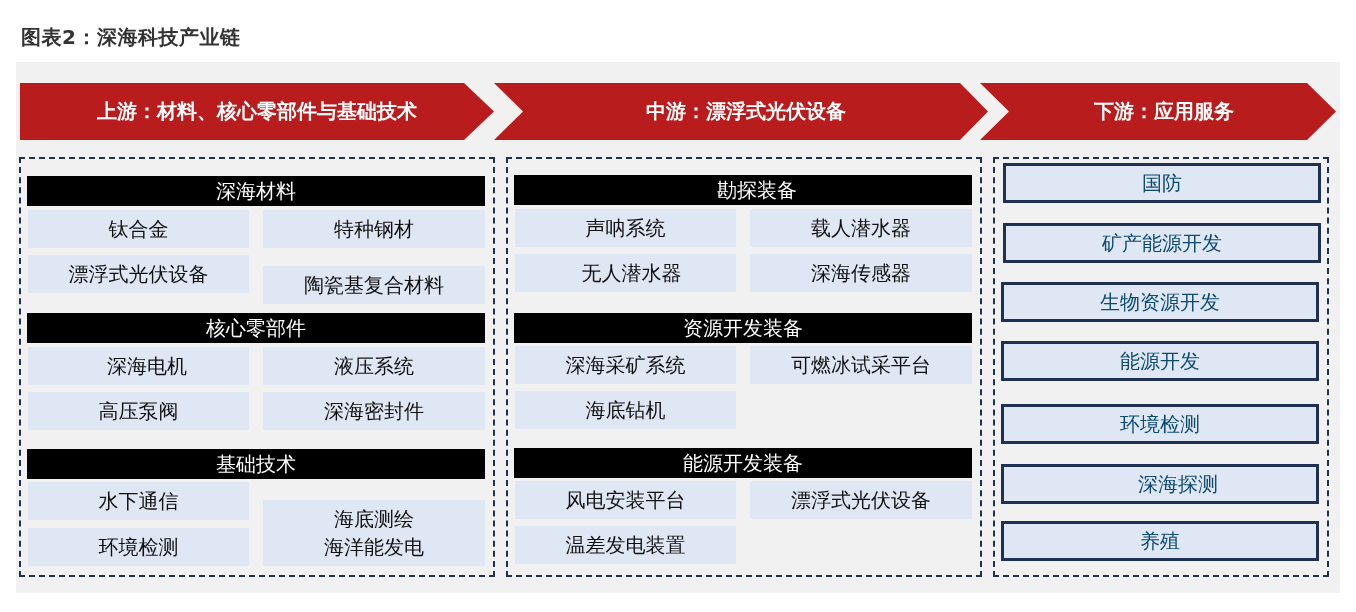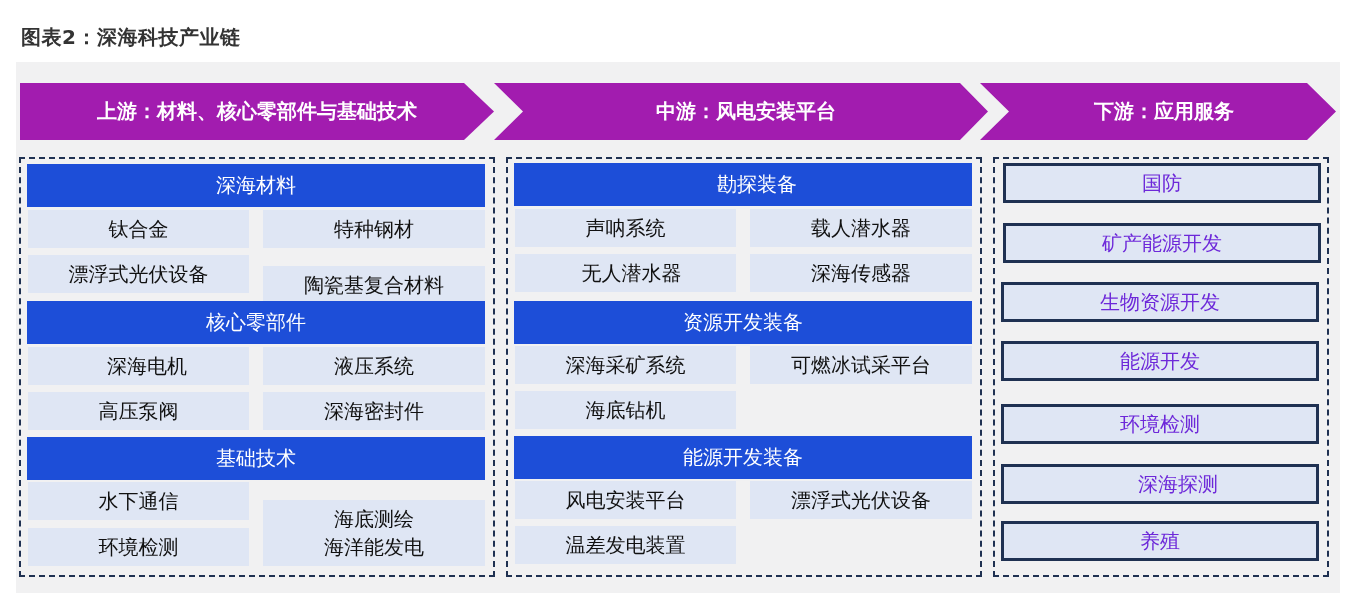--- a/index.html
+++ b/index.html
@@ -9,65 +9,65 @@
   .title {
     position: absolute; left: 21px; top: 24px;
     font-size: 20px; font-weight: bold; color: #333333; letter-spacing: 0.5px;
   }
   .canvas {
     position: absolute; left: 16px; top: 62px; width: 1324px; height: 531px;
     background: #f1f1f2;
   }
   .arrow {
     position: absolute; top: 83px; height: 57px;
-    background: #a21caf;
+    background: #b91c1c;
     color: #ffffff; font-weight: bold; font-size: 20px;
     display: flex; align-items: center; justify-content: center;
   }
   .arrow.a1 { left: 20px; width: 474px; clip-path: polygon(0 0, 444px 0, 474px 50%, 444px 100%, 0 100%); }
   .arrow.a2 { left: 494px; width: 494px; clip-path: polygon(0 0, 466px 0, 494px 50%, 466px 100%, 0 100%, 29px 50%); padding-left: 10px; }
   .arrow.a3 { left: 980px; width: 356px; clip-path: polygon(0 0, 327px 0, 356px 50%, 327px 100%, 0 100%, 29px 50%); padding-left: 12px; }
   .arrow span { white-space: nowrap; }
 
   .dashbox {
     position: absolute;
     border: 2.5px dashed #1f3152;
   }
   .col-left  { left: 19px;  top: 157px; width: 476px; height: 420px; }
   .col-mid   { left: 506px; top: 157px; width: 476px; height: 420px; }
   .col-right { left: 993px; top: 157px; width: 336px; height: 420px; }
 
   .cat {
-    position: absolute; height: 43px;
-    background: #1d4ed8; color: #ffffff;
-    font-size: 20px; display: flex; align-items: center; justify-content: center;
+    position: absolute; height: 30px;
+    background: #000000; color: #ffffff;
+    font-size: 20px; display: flex; align-items: center; justify-content: center; margin-top: 12px;
   }
   .cell {
     position: absolute; height: 38px;
     background: #dfe6f4; color: #111111;
     font-size: 20px; display: flex; align-items: center; justify-content: center;
   }
   .rbox {
     position: absolute; left: 1003px; width: 318px; height: 40px;
-    background: #dfe6f4; border: 3px solid #1f3152; color: #6d28d9;
+    background: #dfe6f4; border: 3px solid #1f3152; color: #0c4a6e;
     font-size: 20px; display: flex; align-items: center; justify-content: center;
   }
 </style>
 </head>
 <body>
 
 <div class="title">图表2：深海科技产业链</div>
 
 <div class="canvas"></div>
 
 <div class="arrow a1">
   <span>上游：材料、核心零部件与基础技术</span>
 </div>
 <div class="arrow a2">
-  <span>中游：风电安装平台</span>
+  <span>中游：漂浮式光伏设备</span>
 </div>
 <div class="arrow a3">
   <span>下游：应用服务</span>
 </div>
 
 <div class="dashbox col-left"></div>
 <div class="dashbox col-mid"></div>
 <div class="dashbox col-right"></div>
 
 <div class="cat" style="left:27px; top:164px; width:458px;">深海材料</div>

